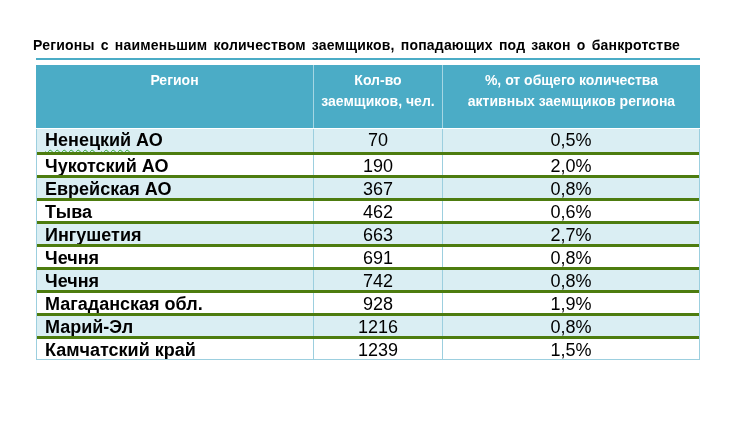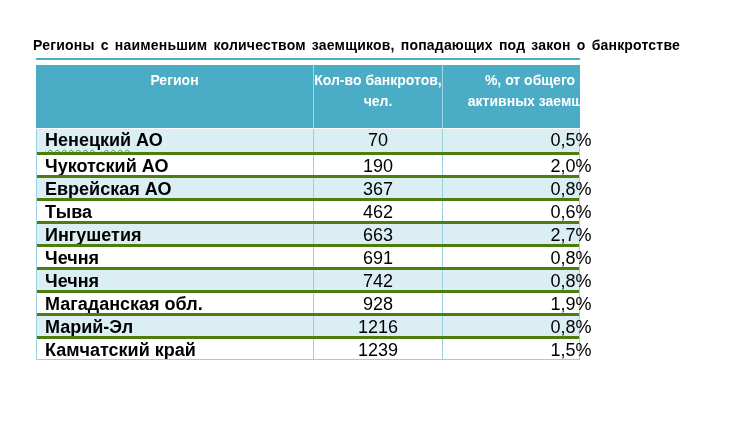--- a/index.html
+++ b/index.html
@@ -17,21 +17,21 @@
     font-weight: bold;
     letter-spacing: 0.2px;
     word-spacing: 2px;
     color: #000000;
     white-space: nowrap;
   }
   .table-wrap {
     position: absolute;
     left: 36px;
     top: 58px;
-    width: 544px;
+    width: 664px;
   }
   .table-top-rule {
     height: 2px;
     background: #4BACC6;
     margin-bottom: 5px;
   }
   .thead {
     display: grid;
     grid-template-columns: 277px 129px 258px;
     background: #4BACC6;
@@ -88,21 +88,21 @@
 </head>
 <body>
 
 <div class="page-title">Регионы с наименьшим количеством заемщиков,  попадающих под закон о банкротстве</div>
 
 <div class="table-wrap">
   <div class="table-top-rule"></div>
 
   <div class="thead">
     <div class="th th-region">Регион</div>
-    <div class="th th-count">Кол-во банкротов, чел.</div>
+    <div class="th th-count">Кол-во заемщиков, чел.</div>
     <div class="th th-percent">
       <span class="th-inner">%, от общего количества активных заемщиков региона</span>
     </div>
   </div>
 
   <div class="tbody">
       <div class="trow band">
         <div class="td td-region"><span class="misspell">Ненецкий</span> АО</div>
         <div class="td td-count">70</div>
         <div class="td td-percent">0,5%</div>

